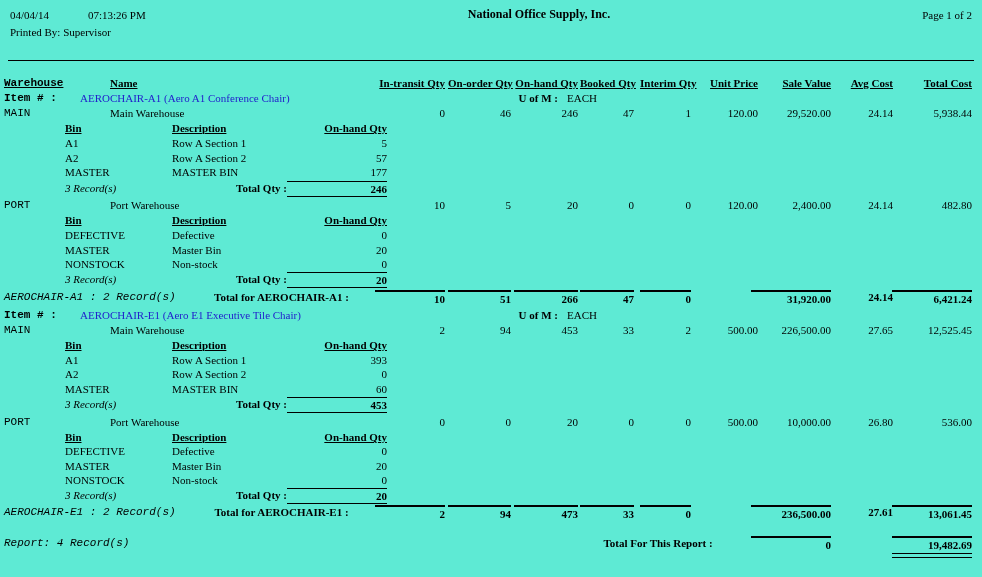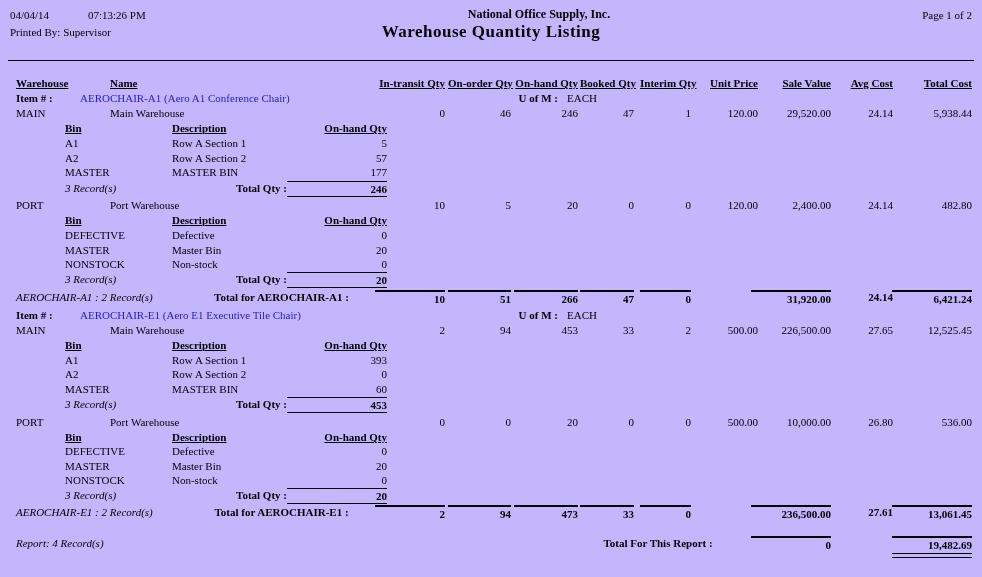--- a/index.html
+++ b/index.html
@@ -1,30 +1,30 @@
 <!DOCTYPE html>
 <html><head>
 <meta charset="utf-8">
 <style>
   html,body { margin:0; padding:0; background:#e8e8e8; }
   .report {
     position:relative; width:982px; height:577px; margin:0 auto;
-    background:#c4b5fd; color:#000;
+    background:#5eead4; color:#000;
     font-family:"Liberation Serif", serif; font-size:11px; overflow:hidden;
   }
   .cell { position:absolute; white-space:nowrap; line-height:14px; }
   .row  { position:absolute; left:0; width:982px; height:15px; }
   .b    { font-weight:bold; }
   .i    { font-style:italic; }
   .hdr  { font-weight:bold; text-decoration:underline; }
   .num  { text-align:right; }
   .link { color:#2222cc; }
 
   
-  .col-wh   { left:16px; }
+  .col-wh   { left:4px;font-family:Liberation Mono, monospace; }
   .col-name { left:110px; }
   .col-item { left:80px; }
   .col-uofm { left:458px; width:100px; text-align:right; font-weight:bold; }
   .col-each { left:567px; }
   .col-t  { left:375px; width:70px; }
   .col-o  { left:448px; width:63px; }
   .col-h  { left:514px; width:64px; }
   .col-bk { left:580px; width:54px; }
   .col-in { left:640px; width:51px; }
   .col-up { left:690px; width:68px; }
@@ -53,21 +53,20 @@
 </style>
 </head>
 <body>
 
 <div class="report">
 
   <span class="cell" style="left:10px; top:8px">04/04/14</span>
   <span class="cell" style="left:88px; top:8px">07:13:26 PM</span>
   <span class="cell" style="left:10px; top:25px">Printed By: Supervisor</span>
   <div class="page-head-center company" style="top:7px">National Office Supply, Inc.</div>
-  <div class="page-head-center title" style="top:22px">Warehouse Quantity Listing</div>
   <span class="cell" style="right:10px; top:8px">Page 1 of 2</span>
   <div class="hrule" style="top:60px"></div>
 
   <div class="row" style="top:76px">
     <span class="cell hdr col-wh">Warehouse</span>
     <span class="cell hdr col-name">Name</span>
     <span class="cell hdr num col-t">In-transit Qty</span>
     <span class="cell hdr num col-o">On-order Qty</span>
     <span class="cell hdr num col-h">On-hand Qty</span>
     <span class="cell hdr num col-bk">Booked Qty</span>

